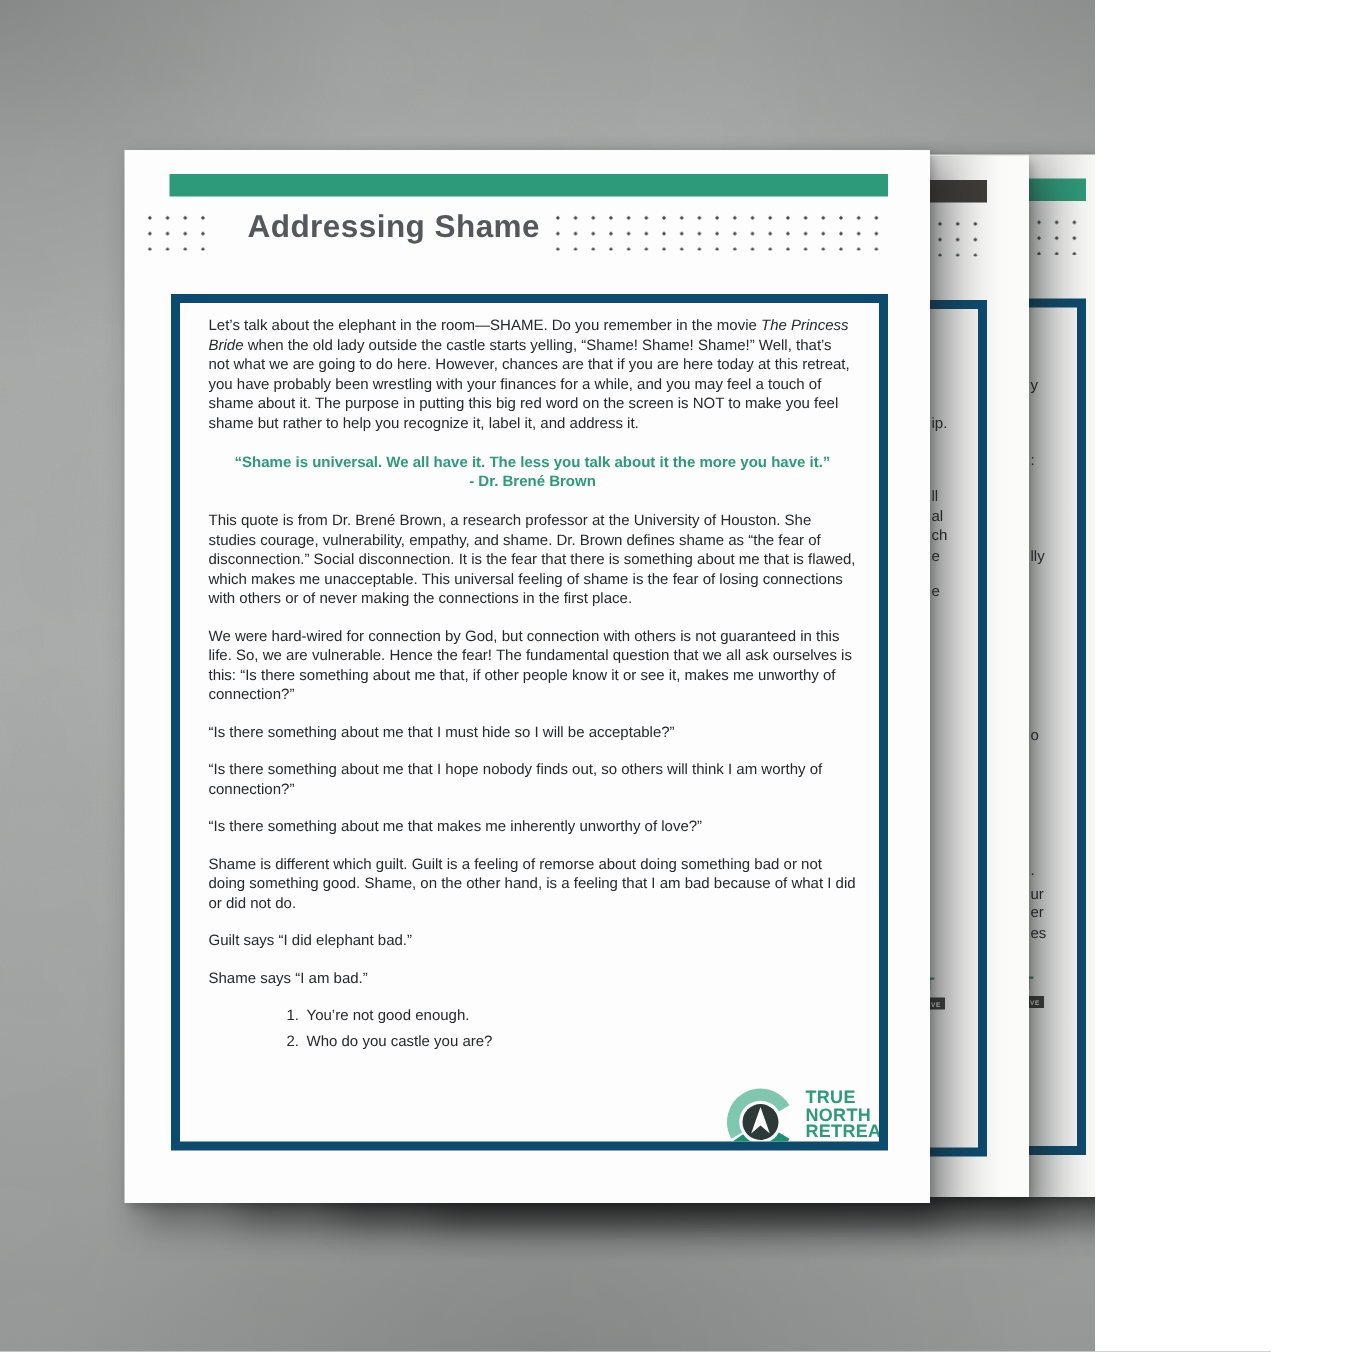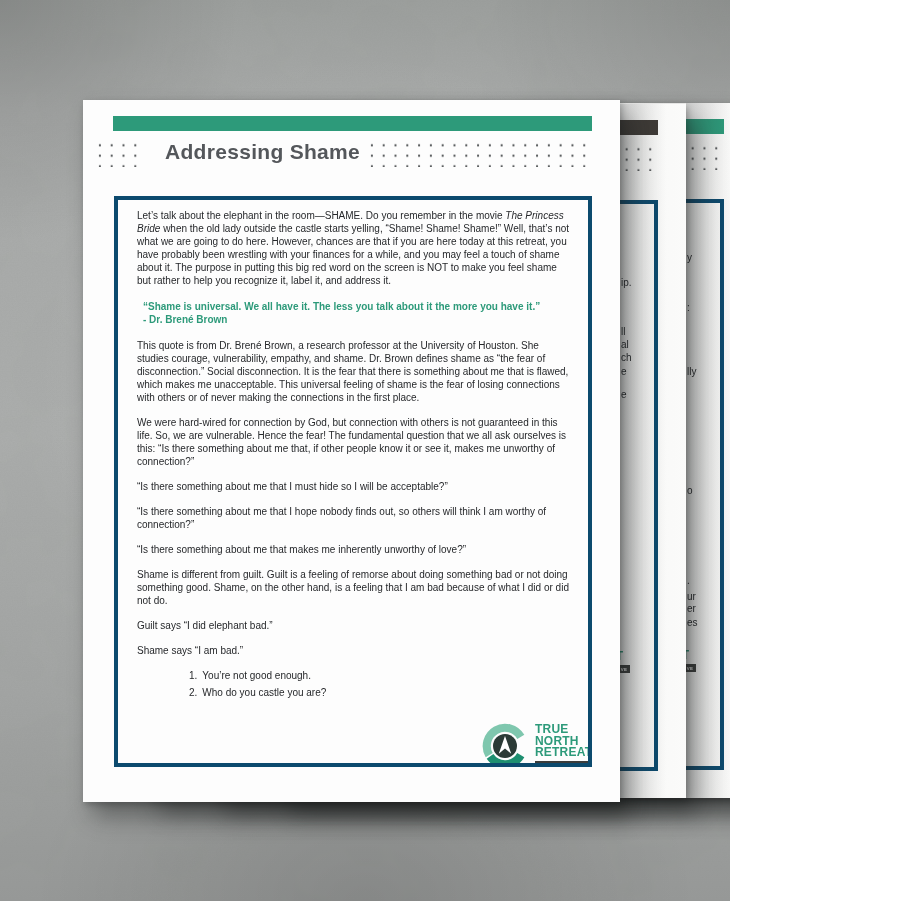--- a/index.html
+++ b/index.html
@@ -22,25 +22,25 @@
   #pg4{left:281px;top:107px;height:690px;z-index:3}
   .topbar{position:absolute;left:30px;top:16px;width:479px;height:15px;background:var(--accent,#2d9a7a)}
   .dots{position:absolute;top:40px;height:27px;
         background-image:radial-gradient(circle,#45484a 0.9px, rgba(0,0,0,0) 1.25px);
         background-size:11.8px 10.5px}
   .dots-left{left:11px;width:47px}
   .dots-right{left:283px;width:228px}
   .page-title{position:absolute;left:82px;top:40px;margin:0;font-size:21px;font-weight:700;
               letter-spacing:.3px;color:#54575b;white-space:nowrap}
   .content-box{position:absolute;left:31px;top:96px;width:478px;height:571px;
-               border:4px solid #0c4a6e;box-sizing:border-box}
+               border:6px solid #0c4a6e;box-sizing:border-box}
   #pg-front .content-box{overflow:hidden;background:#fdfdfd}
   .flow{padding:9px 15px 0 19px;font-size:10px;line-height:13px;color:#26282b;text-align:left}
   .para{margin:0 0 12px}
-  .quote{margin:13px 6px 13px;text-align:left;color:var(--accent,#2d9a7a);font-weight:700}
+  .quote{margin:13px 6px 13px;text-align:center;color:var(--accent,#2d9a7a);font-weight:700}
   .seg-b{font-weight:400}
   .seg-i{font-style:italic}
   .mantra-list{margin:1px 0 0;padding-left:52px}
   .mantra-item{margin:0 0 4px}
   .num{display:inline-block;margin-right:5px}
   .logo{position:absolute;left:364px;top:523px;width:114px;height:52px}
   .logo-icon{position:absolute;left:0;top:0;width:46px;height:46px}
   .logo-text{position:absolute;left:53px;top:1px;color:var(--accent,#2d9a7a);font-weight:700;
              font-size:12px;line-height:11.6px;letter-spacing:.2px}
   .logo-badge{position:absolute;left:53px;top:38px;background:#3b3c3b;color:#ffffff;
@@ -166,21 +166,21 @@
           <div class="para"><span>Let’s talk about the elephant in the room—SHAME. Do you remember in the movie </span><span class="seg-i">The Princess Bride</span><span> when the old lady outside the castle starts yelling, “Shame! Shame! Shame!” Well, that’s not what we are going to do here. However, chances are that if you are here today at this retreat, you have probably been wrestling with your finances for a while, and you may feel a touch of shame about it. The purpose in putting this big red word on the screen is NOT to make you feel shame but rather to help you recognize it, label it, and address it.</span></div>
           <div class="quote">
             <div>“Shame is universal. We all have it. The less you talk about it the more you have it.”</div>
             <div>- Dr. Brené Brown</div>
           </div>
           <div class="para"><span>This quote is from Dr. Brené Brown, a research professor at the University of Houston. She studies courage, vulnerability, empathy, and shame. Dr. Brown defines shame as “the fear of disconnection.” Social disconnection. It is the fear that there is something about me that is flawed, which makes me unacceptable. This universal feeling of shame is the fear of losing connections with others or of never making the connections in the first place.</span></div>
           <div class="para"><span>We were hard-wired for connection by God, but connection with others is not guaranteed in this life. So, we are vulnerable. Hence the fear! The fundamental question that we all ask ourselves is this: “Is there something about me that, if other people know it or see it, makes me unworthy of connection?”</span></div>
           <div class="para"><span>“Is there something about me that I must hide so I will be acceptable?”</span></div>
           <div class="para"><span>“Is there something about me that I hope nobody finds out, so others will think I am worthy of connection?”</span></div>
           <div class="para"><span>“Is there something about me that makes me inherently unworthy of love?”</span></div>
-          <div class="para"><span>Shame is different from guilt. Guilt is a feeling of remorse about </span><span class="seg-b">doing</span><span> something bad or </span><span class="seg-b">not doing</span><span> something good. Shame, on the other hand, is a feeling that I am bad because of what I did or did not do.</span></div>
+          <div class="para"><span>Shame is different which guilt. Guilt is a feeling of remorse about </span><span class="seg-b">doing</span><span> something bad or </span><span class="seg-b">not doing</span><span> something good. Shame, on the other hand, is a feeling that I am bad because of what I did or did not do.</span></div>
           <div class="para"><span>Guilt says “I </span><span class="seg-b">did</span><span> elephant bad.”</span></div>
           <div class="para"><span>Shame says “I </span><span class="seg-b">am</span><span> bad.”</span></div>
           <div class="mantra-list">
             <div class="mantra-item"><span class="num">1.</span><span>You’re not good enough.</span></div>
             <div class="mantra-item"><span class="num">2.</span><span>Who do you castle you are?</span></div>
           </div>
         </div>
       <div class="logo-slot">
   <div class="logo">
     <svg class="logo-icon" viewBox="0 0 48 48">

